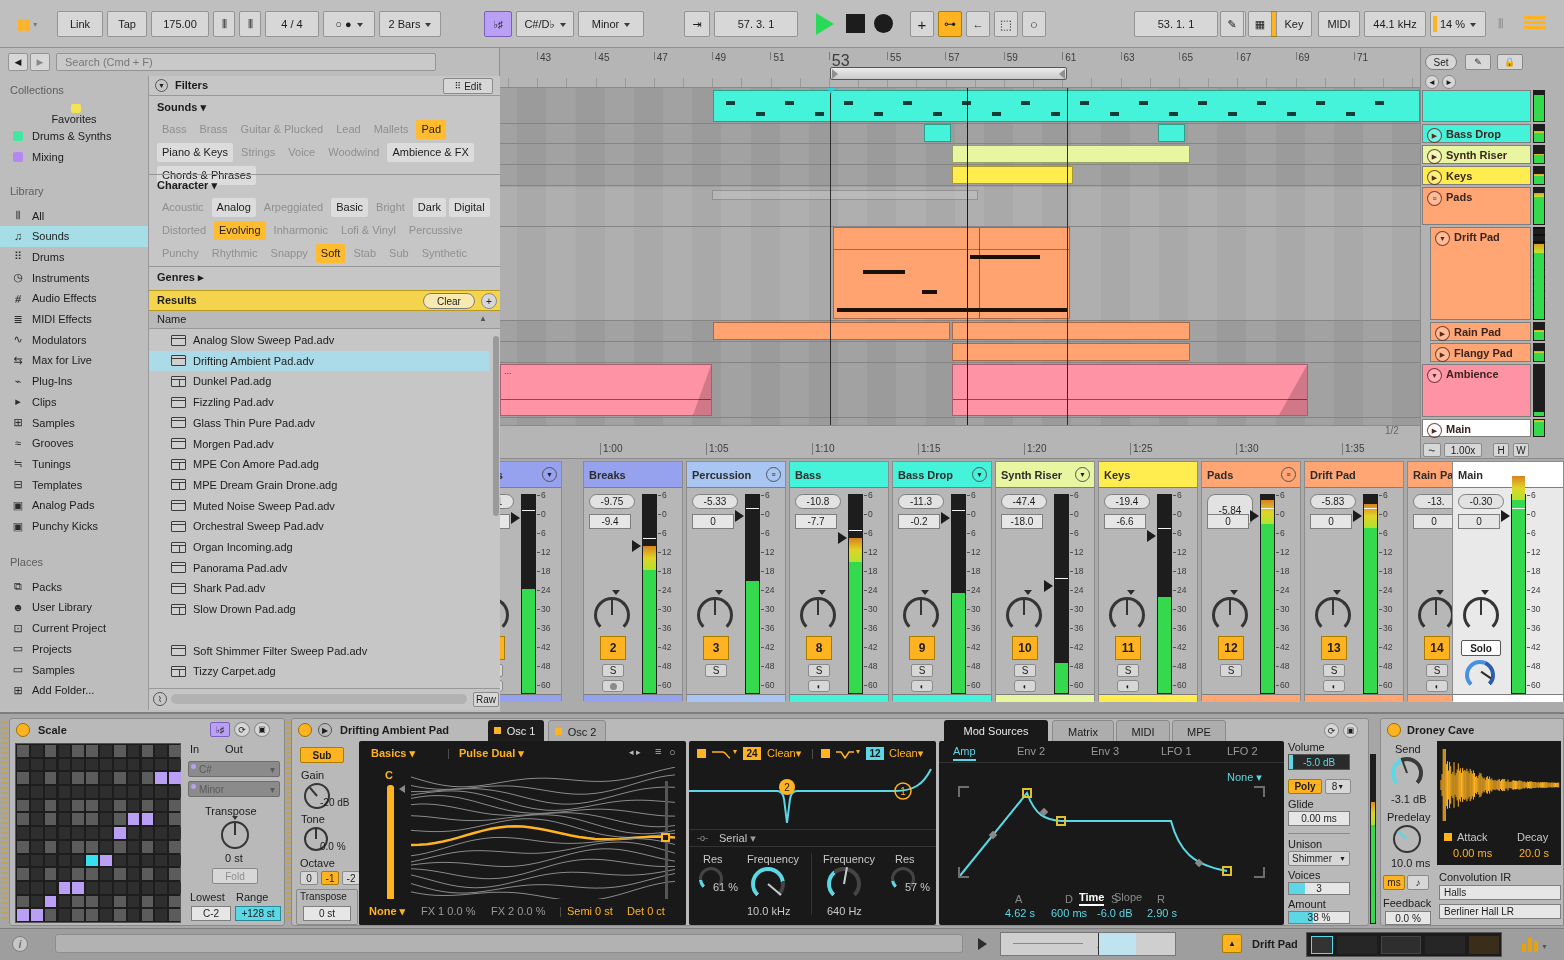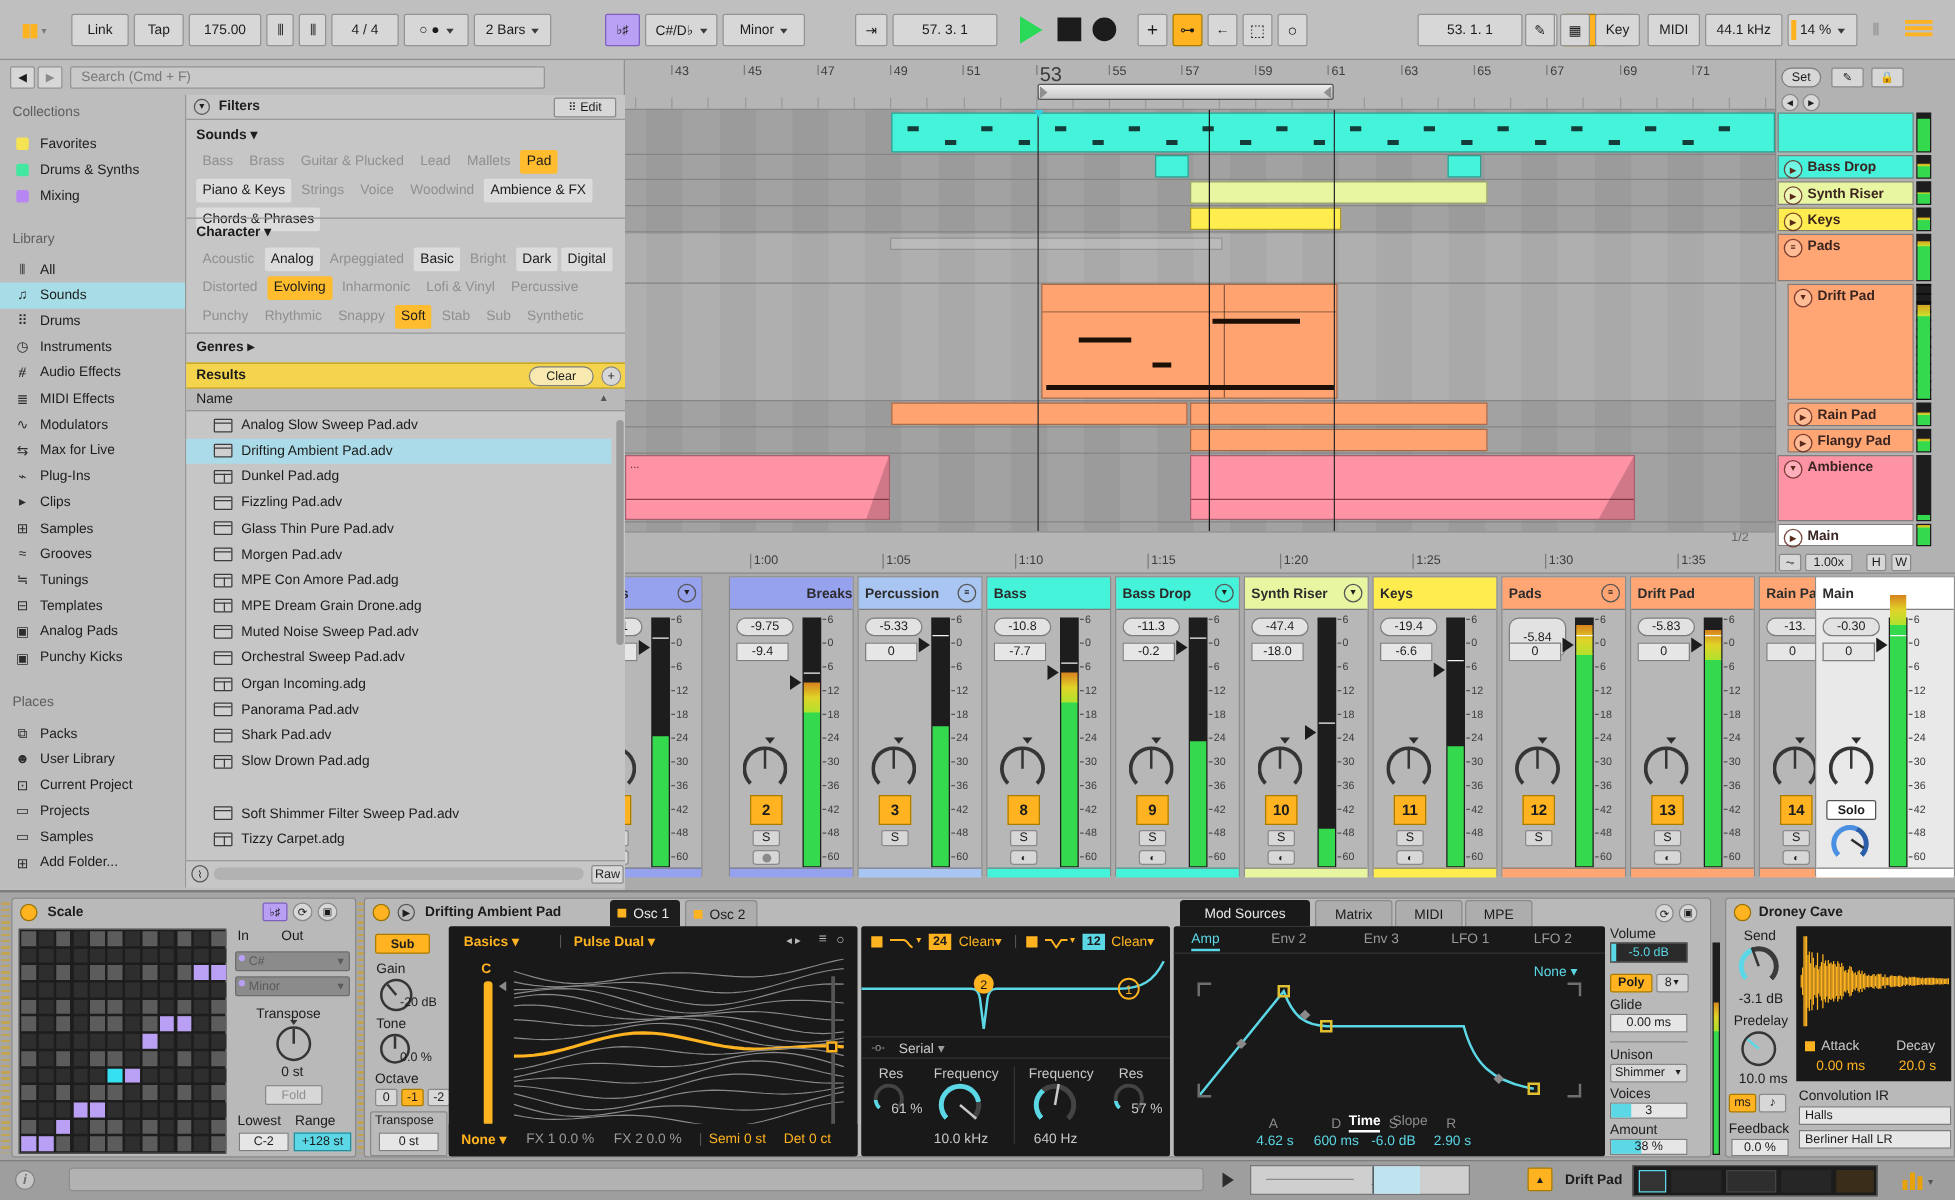--- a/index.html
+++ b/index.html
@@ -120,21 +120,21 @@
   </div>
 
   <div class="abs" style="left:0;top:48px;width:500px;height:662px;background:#bdbdbd;border-right:1px solid #8f8f8f;">
     <div class="chip" style="left:8px;top:5px;width:20px;height:18px;font-size:9px;">◀</div>
     <div class="chip" style="left:30px;top:5px;width:20px;height:18px;font-size:9px;color:#8a8a8a;">▶</div>
     <div class="chip" style="left:56px;top:5px;width:380px;height:18px;justify-content:flex-start;padding-left:8px;color:#787878;background:#c9c9c9;">
         <span>Search (Cmd + F)</span>
       </div>
     <div id="sidebar" class="abs" style="left:0;top:28px;width:148px;height:634px;">
         <div class="lbl sec-title" style="left: 10px; top: 8px;">Collections</div>
-        <div class="sideitem" style="top: 28px;">
+        <div class="sideitem" style="top: 28px; flex-direction: column;">
           <div style="position: static; width: 10px; height: 10px; margin: 0px 9px 0px 13px; border-radius: 2px; background: rgb(245, 227, 83);"></div>
           <div>Favorites</div>
         </div>
         <div class="sideitem" style="top: 49px;">
           <div style="position: static; width: 10px; height: 10px; margin: 0px 9px 0px 13px; border-radius: 2px; background: rgb(67, 232, 160);"></div>
           <div>Drums &amp; Synths</div>
         </div>
         <div class="sideitem" style="top: 70px;">
           <div style="position: static; width: 10px; height: 10px; margin: 0px 9px 0px 13px; border-radius: 2px; background: rgb(184, 134, 242);"></div>
           <div>Mixing</div>
@@ -641,21 +641,21 @@
         <div class="lbl" style="left: 78px; top: 199px; font-size: 8.5px; color: rgb(60, 60, 60);">48</div>
         <div class="abs" style="left: 74px; top: 204px; width: 3px; height: 1px; background: rgb(85, 85, 85);"></div>
         <div class="lbl" style="left: 78px; top: 218px; font-size: 8.5px; color: rgb(60, 60, 60);">60</div>
         <div class="abs" style="left: 74px; top: 223px; width: 3px; height: 1px; background: rgb(85, 85, 85);"></div>
         <div class="knob" style="left: 10px; top: 135px; width: 36px; height: 36px; border-width: 3px; border-bottom-color: transparent;"></div>
         <div class="vbox on" style="left: 16px; top: 174px; width: 26px; height: 24px; font-weight: bold; font-size: 12px;">1</div>
         <div class="sbtn" style="left: 18px; top: 202px; width: 22px; height: 13px;">S</div>
         <div class="sbtn" style="left: 18px; top: 218px; width: 22px; height: 12px; border-radius: 3px;"></div>
         <div class="abs" style="left: 0px; top: 232px; width: 100%; height: 8px; background: rgb(151, 162, 238); border-top: 1px solid rgb(126, 126, 126);"></div>
       </div>
-      <div class="abs" style="left: 83px; top: 2px; width: 100px; height: 240px; background: rgb(183, 183, 183); border: 1px solid rgb(140, 140, 140); z-index: 1; text-align: right;">
+      <div class="abs" style="left: 83px; top: 2px; width: 100px; height: 240px; background: rgb(183, 183, 183); border: 1px solid rgb(140, 140, 140); z-index: 1;">
         <div class="abs" style="left: 0px; top: 0px; width: 100%; height: 26px; background: rgb(151, 162, 238); border-bottom: 1px solid rgb(126, 126, 126); display: flex; align-items: center;">
           <div style="margin-left: 5px; font-weight: bold; color: rgb(44, 44, 44); white-space: nowrap; overflow: hidden; flex: 1 1 0%;">Breaks</div>
         </div>
         <div class="pill" style="left: 5px; top: 32px; width: 46px; height: 15px;">-9.75</div>
         <div class="vbox" style="left: 5px; top: 52px; width: 42px; height: 15px;">-9.4</div>
         <div class="meter" style="left: 58px; top: 32px; width: 15px; height: 200px;">
           <div style="position: absolute; left: 1px; right: 1px; bottom: 1px; height: 62%; background: rgb(53, 217, 77);"></div>
           <div style="position: absolute; left: 1px; right: 1px; bottom: 62%; height: 12%; background: linear-gradient(to top, rgb(176, 226, 46), rgb(224, 212, 40), rgb(216, 130, 30));"></div>
           <div style="position: absolute; left: 1px; right: 1px; top: 22%; height: 1px; background: rgb(245, 245, 245);"></div>
         </div>

